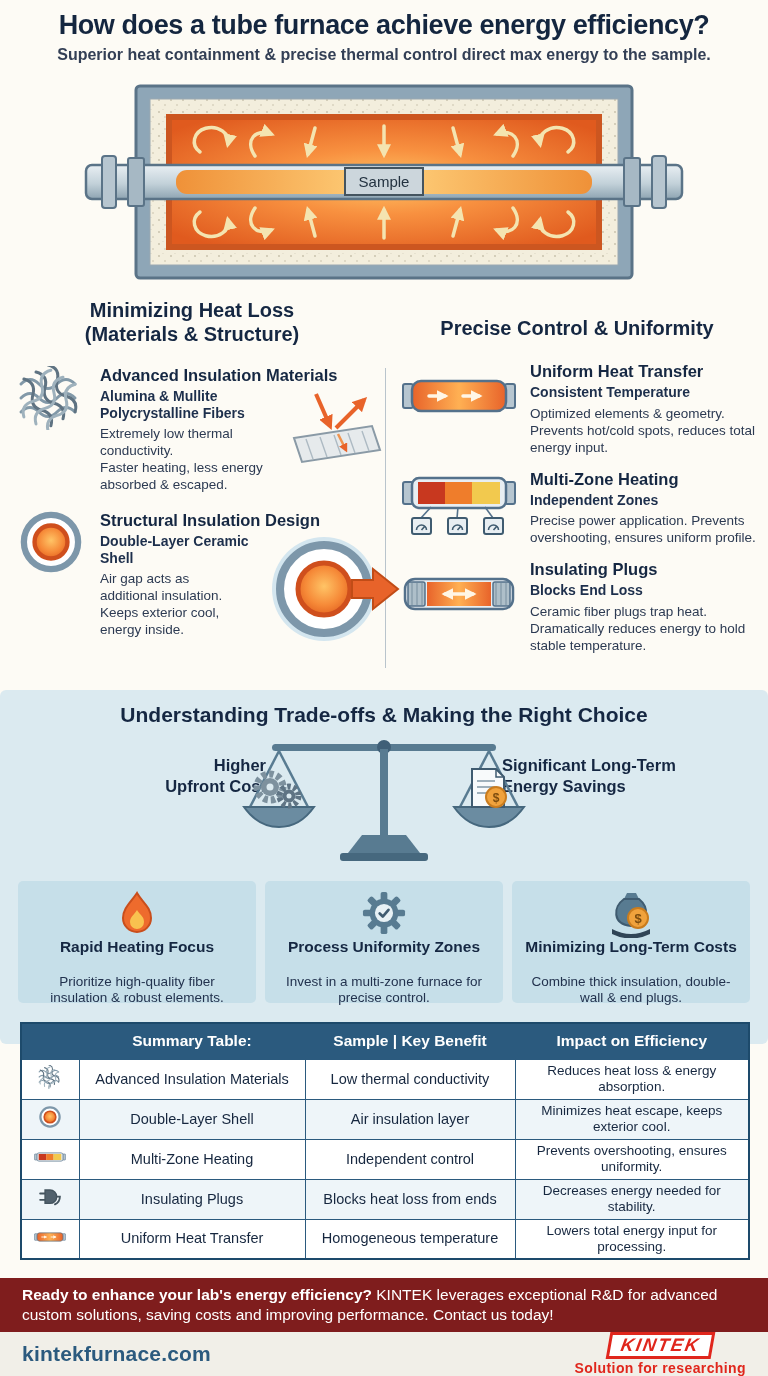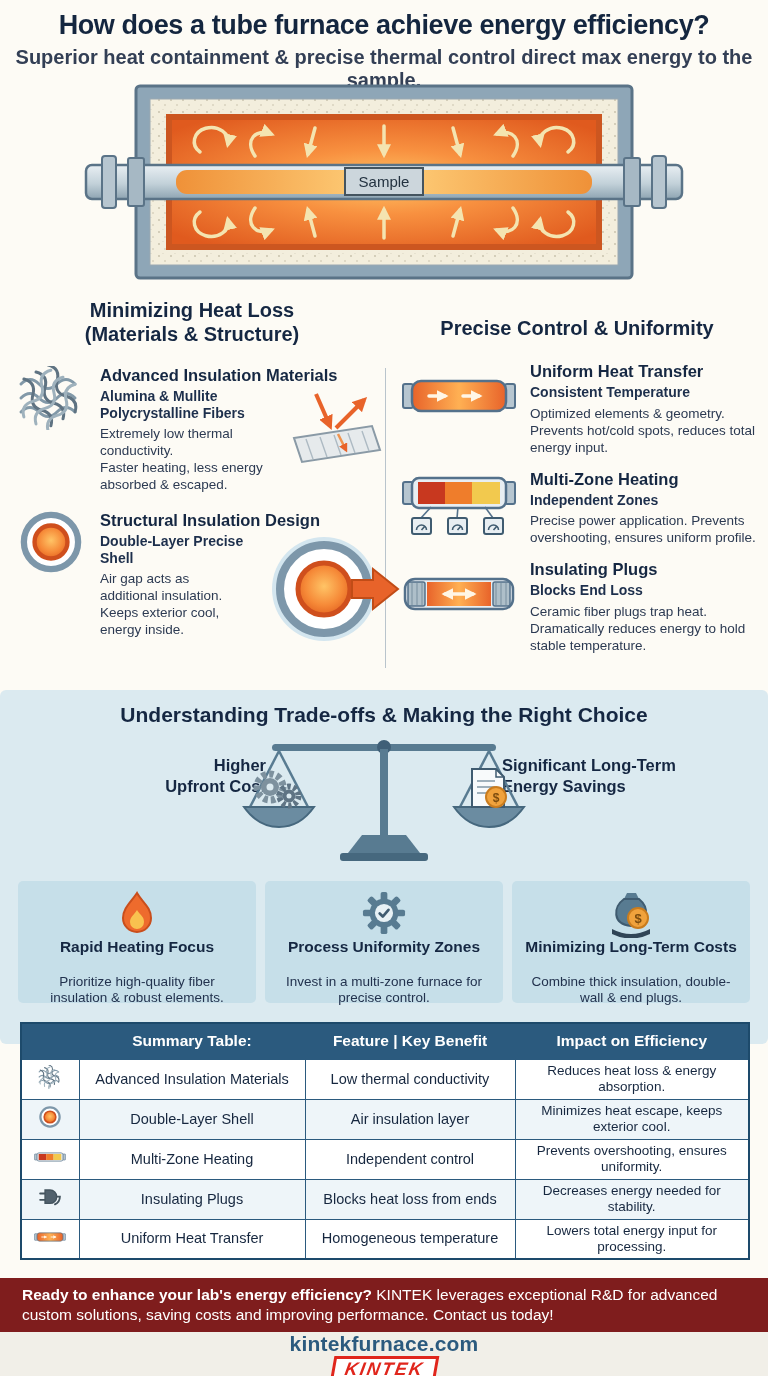--- a/index.html
+++ b/index.html
@@ -7,21 +7,21 @@
   body {
     height:1376px; position:relative; overflow:hidden;
     background:#fdfbf5; color:#22324e;
     font-family:"Liberation Sans", sans-serif;
   }
   .pre { white-space:pre-line; }
 
   
   .hdr { position:absolute; top:10px; left:0; width:768px; text-align:center; }
   .hdr h1 { font-size:27px; font-weight:bold; color:#14263f; letter-spacing:-0.4px; }
-  .hdr .sub { font-size:20px; font-weight:bold; color:#333f55; margin-top:5px; }
+  .hdr .sub { font-size:16px; font-weight:bold; color:#333f55; margin-top:5px; }
 
   
   .furnace { position:absolute; top:84px; left:84px; width:600px; height:200px; }
 
   
   .cols { position:absolute; top:292px; left:0; width:768px; height:398px; }
   .cols .divider { position:absolute; left:385px; top:76px; width:1px; height:300px; background:#b9c4cc; }
   .col-left  { position:absolute; left:0; top:0; width:384px; }
   .col-right { position:absolute; left:386px; top:0; width:382px; }
   .col-title { text-align:center; font-size:20px; font-weight:bold; color:#152742; line-height:1.2; }
@@ -61,21 +61,21 @@
   .sum th, .sum td { border:1.5px solid #2b5a7e; padding:3px 8px; text-align:center; vertical-align:middle; }
   .sum thead th { background:#2b5a7e; color:#fff; font-size:15.5px; font-weight:bold; height:36px; border-color:#2b5a7e; }
   .sum td { font-size:14.5px; color:#16273f; height:40px; line-height:1.15; }
   .sum td.c-impact { font-size:13.5px; }
   .sum tbody tr:nth-child(even) td { background:#eef5f9; }
   .sum .c-icon { text-align:center; padding:0; }
 
   
   .cta { position:absolute; top:1278px; left:0; width:768px; height:54px; background:#7f1d1d; color:#fff; display:flex; align-items:center; padding:0 22px; }
   .cta p { font-size:15.5px; line-height:1.32; }
-  .botbar { position:absolute; top:1332px; left:0; width:768px; height:44px; background:#f1efe8; display:flex; align-items:center; justify-content:space-between; padding:0 22px;flex-direction:column; }
+  .botbar { position:absolute; top:1332px; left:0; width:768px; height:44px; background:#f1efe8; display:flex; align-items:center; justify-content:space-between; padding:6px 22px; }
   .site { font-size:21px; font-weight:bold; color:#2b5a7e; letter-spacing:0.2px; }
   .logo { text-align:center; }
   .logo-frame { display:inline-block; border:3px solid #e0261c; transform:skewX(-10deg); padding:0 10px; background:#fff; }
   .logo-text { display:inline-block; font-size:18px; font-weight:bold; font-style:italic; color:#e0261c; letter-spacing:2px; }
   .logo-tag { font-size:14px; font-weight:bold; color:#e0261c; letter-spacing:0.4px; margin-top:1px;text-align:right; }
 </style>
 </head>
 <body>
 
 <svg width="0" height="0" style="position:absolute" aria-hidden="true">
@@ -272,21 +272,21 @@
       <div class="li-item">
         <div class="li-icon">
           <svg width="62" height="62">
               <use href="#sym-ring"></use>
             </svg>
         </div>
         <div>
           <h3 class="item-heading">Structural Insulation Design</h3>
           <div class="li-row">
             <div class="txt" style="flex-basis:150px;width:150px;">
-              <h4 class="item-sub pre">Double-Layer Precise
+              <h4 class="item-sub pre">Double-Layer Ceramic
 Shell</h4>
               <p class="item-body pre">Air gap acts as
 additional insulation.
 Keeps exterior cool,
 energy inside.</p>
             </div>
             <div class="li-fig">
               <svg width="130" height="112" viewBox="0 0 130 112">
                 <circle cx="54" cy="56" r="52" fill="#d4e6ef"></circle>
                 <circle cx="54" cy="56" r="44" fill="#ffffff" stroke="#7d97aa" stroke-width="8"></circle>
@@ -457,21 +457,21 @@
     <colgroup>
         <col style="width:58px">
         <col style="width:226px">
         <col style="width:210px">
         <col style="width:234px">
       </colgroup>
     <thead>
       <tr>
         <th class="c-icon"></th>
         <th>Summary Table:</th>
-        <th>Feature | Key Benefit</th>
+        <th>Sample | Key Benefit</th>
         <th>Impact on Efficiency</th>
       </tr>
     </thead>
     <tbody>
       <tr>
         <td class="c-icon"><svg width="26" height="24">
               <use href="#sym-fiber"></use>
             </svg></td>
         <td>Advanced Insulation Materials</td>
         <td>Low thermal conductivity</td>

